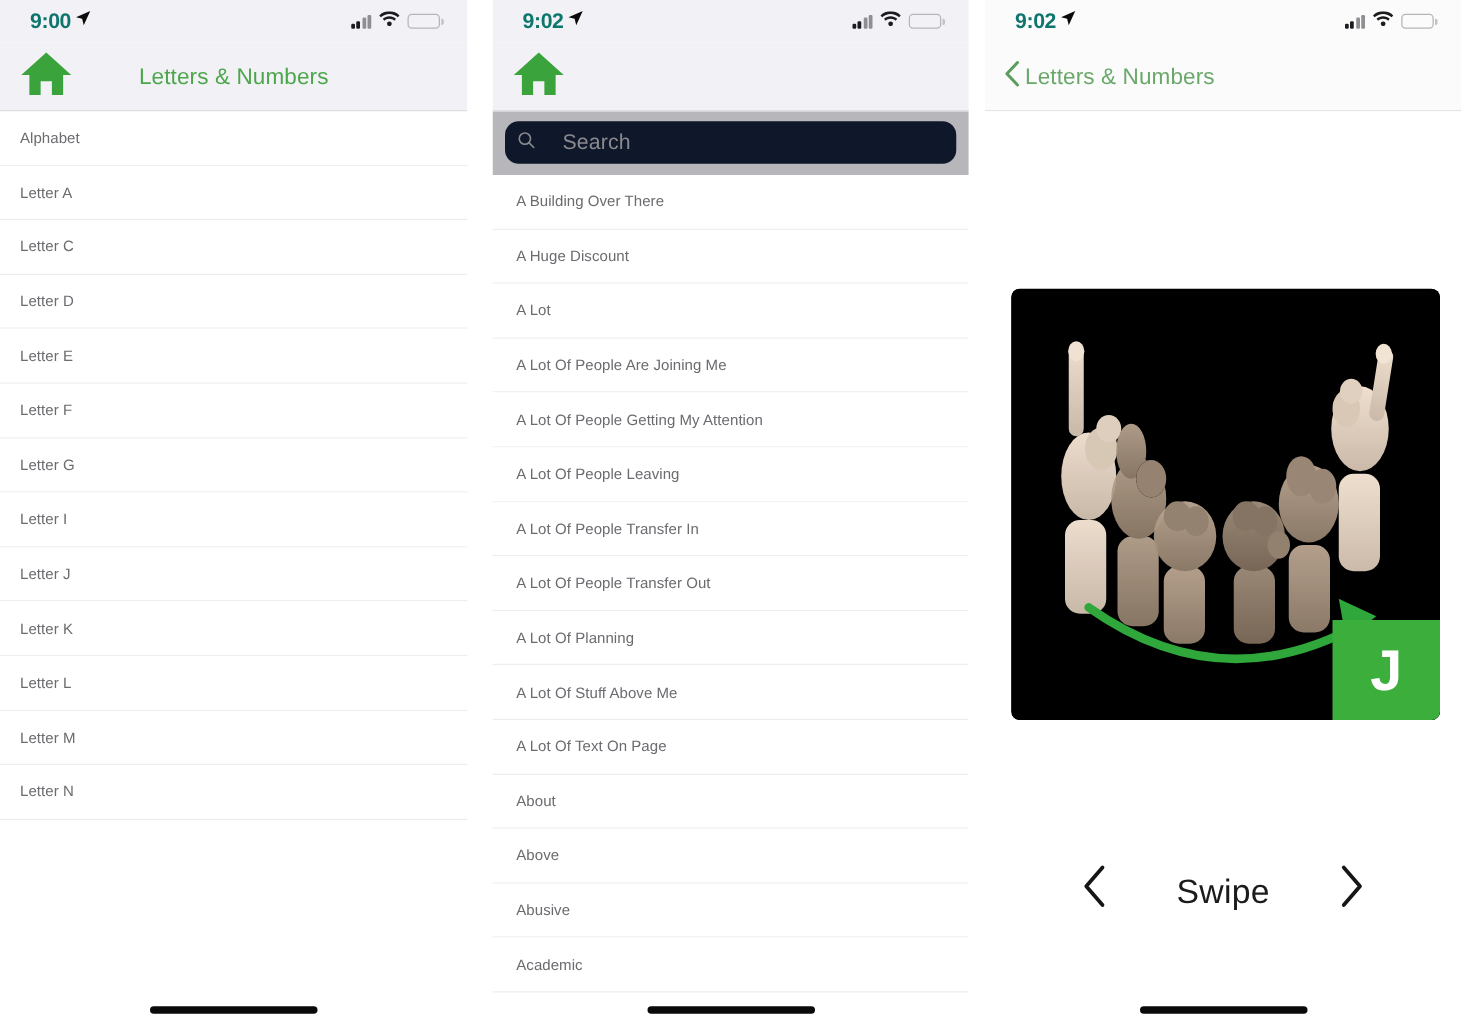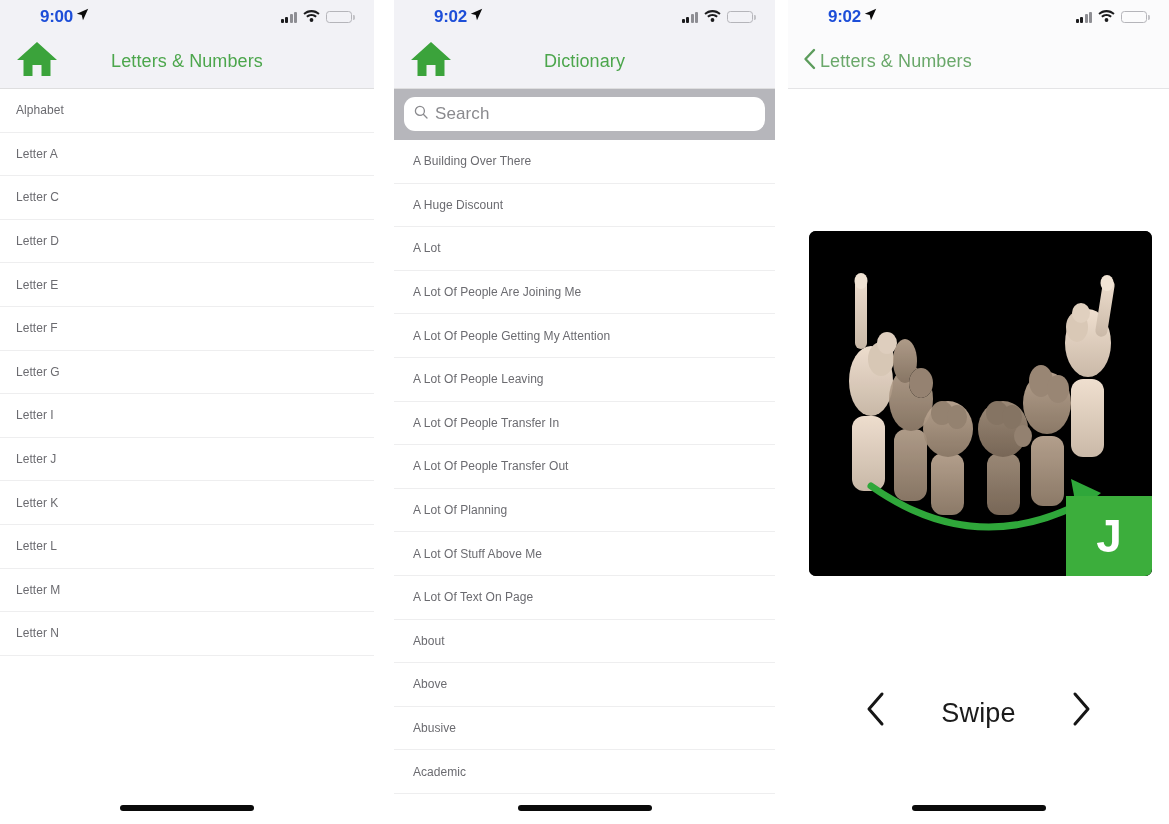--- a/index.html
+++ b/index.html
@@ -35,26 +35,25 @@
     display: flex;
     align-items: center;
     justify-content: space-between;
     padding: 0 22px 0 24px;
     background: #f2f2f6;
   }
   .phone-3 .statusbar { background: #fbfbfc; }
   .status-time {
     font-size: 17px;
     font-weight: bold;
-    color: #1d4ed8;
+    color: #0f766e;
     letter-spacing: -0.3px;
     display: flex;
     align-items: center;
     gap: 3px;
-    margin-left: 16px;
   }
   .loc-arrow { display: inline-block; transform: translateY(-1px); }
   .status-right {
     display: flex;
     align-items: center;
     gap: 6px;
   }
   .signal-bars { display: flex; align-items: flex-end; gap: 1.5px; height: 11px; }
   .signal-bars i {
     display: block; width: 3px; border-radius: 1px; background: #8e8e93;
@@ -129,27 +128,27 @@
     color: #6aa86a;
     letter-spacing: 0.1px;
   }
 
   
   .searchbar-wrap {
     background: #b6b6bb;
     padding: 8px 10px 9px 10px;
   }
   .search-field {
-    background: #ffffff;
+    background: #0f172a;
     border-radius: 11px;
     height: 34px;
     display: flex;
     align-items: center;
     padding: 0 10px;
-    gap: 7px;
+    gap: 22px;
   }
   .search-placeholder {
     font-size: 17px;
     color: #8a8a8e;
     letter-spacing: 0.1px;
   }
 
   
   .list { background: #ffffff; }
   .list-item {
@@ -356,21 +355,20 @@
     </div>
 
     <div class="navbar">
       <div class="home-icon-btn">
         <span>
           <svg width="44" height="38" viewBox="0 0 44 38">
             <path d="M22 2 L42 20 L35.5 20 L35.5 36 L26.5 36 L26.5 25 L17.5 25 L17.5 36 L8.5 36 L8.5 20 L2 20 Z" fill="#3ba33b"></path>
           </svg>
         </span>
       </div>
-      <div class="nav-title">Dictionary</div>
     </div>
 
     <div class="searchbar-wrap">
       <div class="search-field">
         <span>
           <svg width="14" height="14" viewBox="0 0 14 14">
             <circle cx="5.9" cy="5.9" r="4.5" fill="none" stroke="#8a8a8e" stroke-width="1.3"></circle>
             <line x1="9.3" y1="9.3" x2="13" y2="13" stroke="#8a8a8e" stroke-width="1.3" stroke-linecap="round"></line>
           </svg>
         </span>

